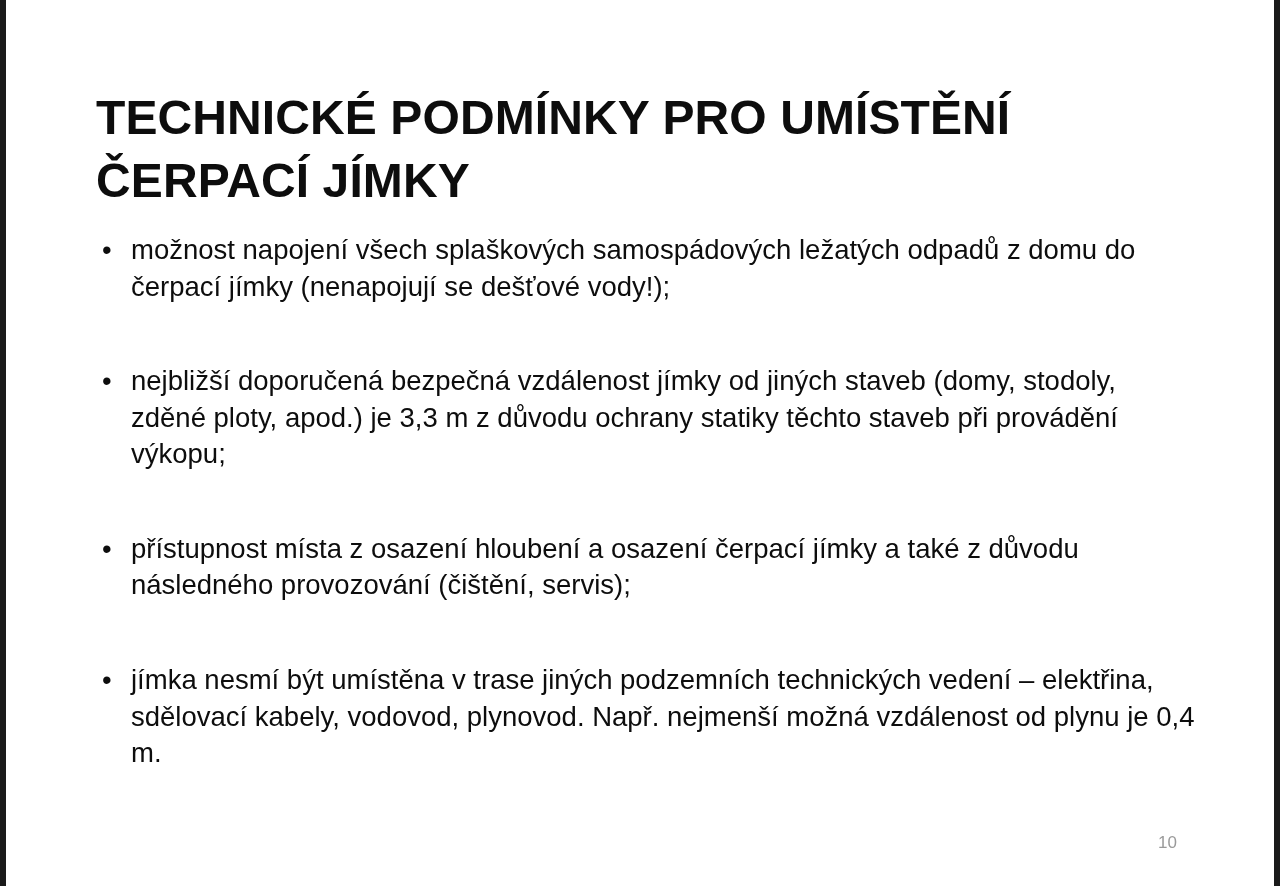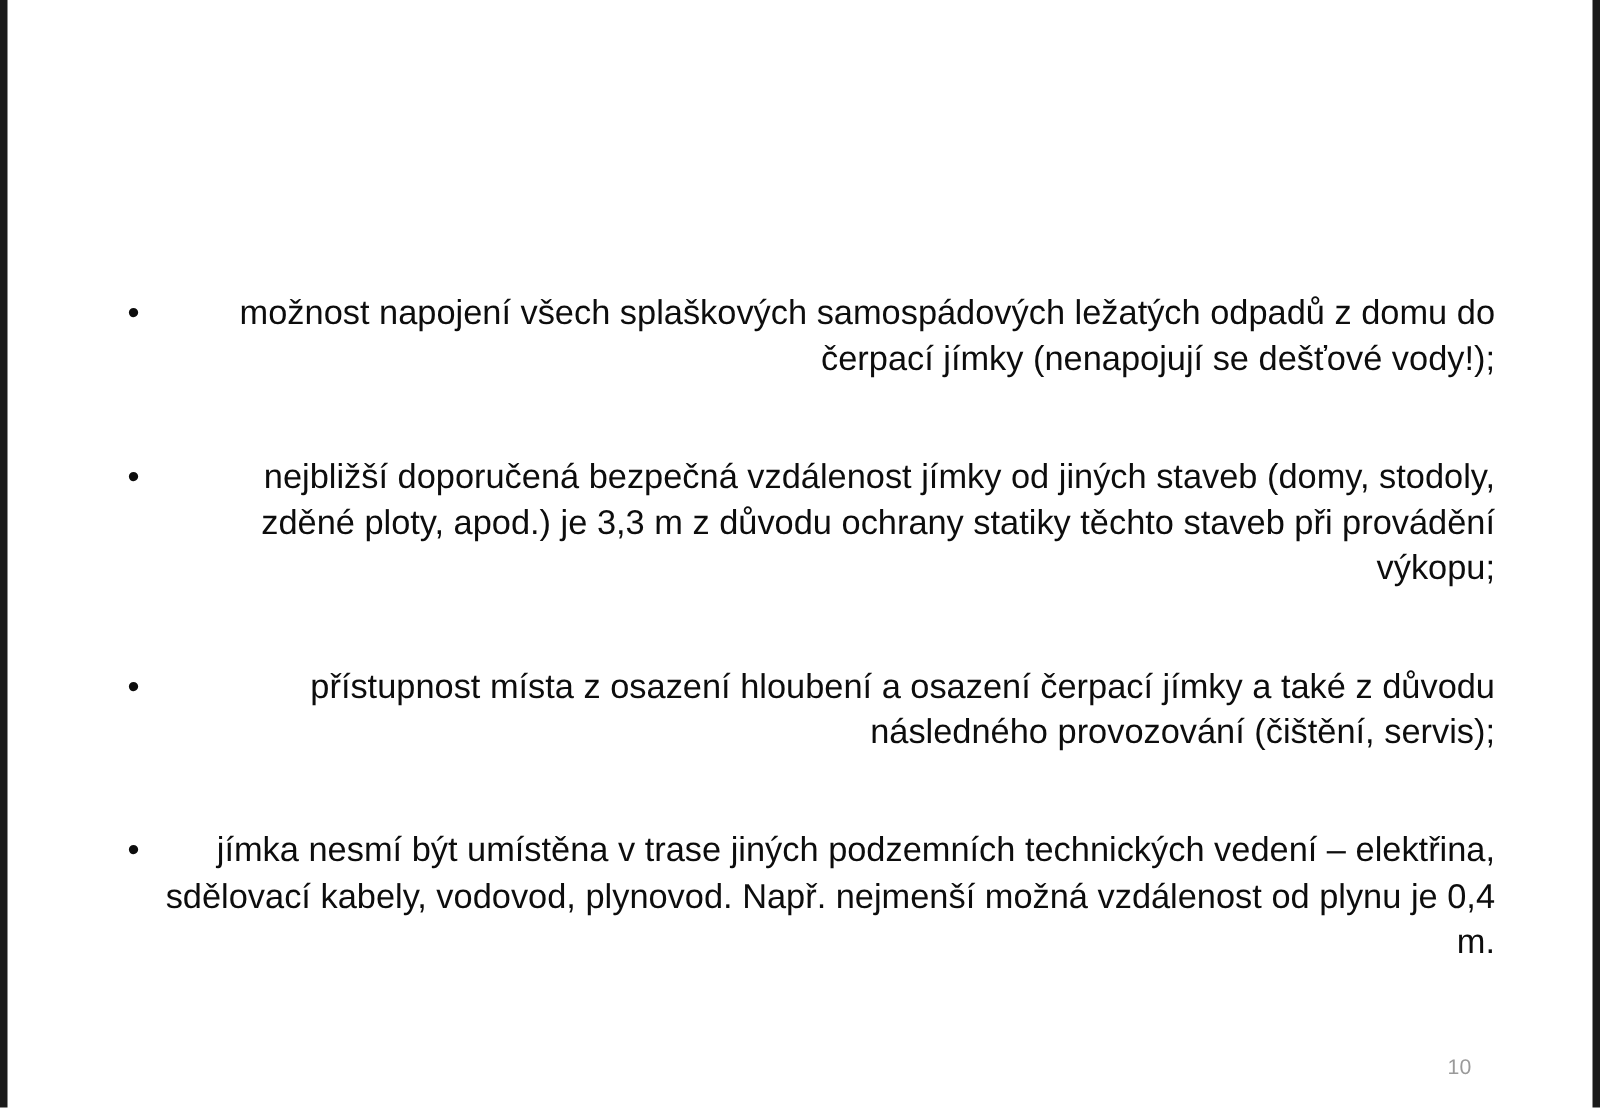--- a/index.html
+++ b/index.html
@@ -71,38 +71,38 @@
   .bullet-dot {
     position: absolute;
     left: 6px;
     top: 0;
     font-size: 27.5px;
     line-height: 1.33;
     color: #0d0d0d;
   }
   .bullet-text {
     display: block;
-    text-align: right;
   }
   .page-number {
     position: absolute;
     right: 103px;
-    bottom: 22px;
+    bottom: 33px;
     font-size: 17px;
     color: #9a9a9a;
   }
 </style>
 </head>
 <body>
 
 <div class="slide">
 
   <div class="edge-left"></div>
   <div class="edge-right"></div>
 
+  <h1 class="title">TECHNICKÉ PODMÍNKY PRO UMÍSTĚNÍ ČERPACÍ JÍMKY</h1>
 
   <ul class="body-list">
     <li class="bullet-item">
       <span class="bullet-dot">•</span>
       <span class="bullet-text">možnost napojení všech splaškových samospádových ležatých odpadů z domu do čerpací jímky (nenapojují se dešťové vody!);</span>
     </li>
     <li class="bullet-item">
       <span class="bullet-dot">•</span>
       <span class="bullet-text">nejbližší doporučená bezpečná vzdálenost jímky od jiných staveb (domy, stodoly, zděné ploty, apod.) je 3,3 m z důvodu ochrany statiky těchto staveb při provádění výkopu;</span>
     </li>

